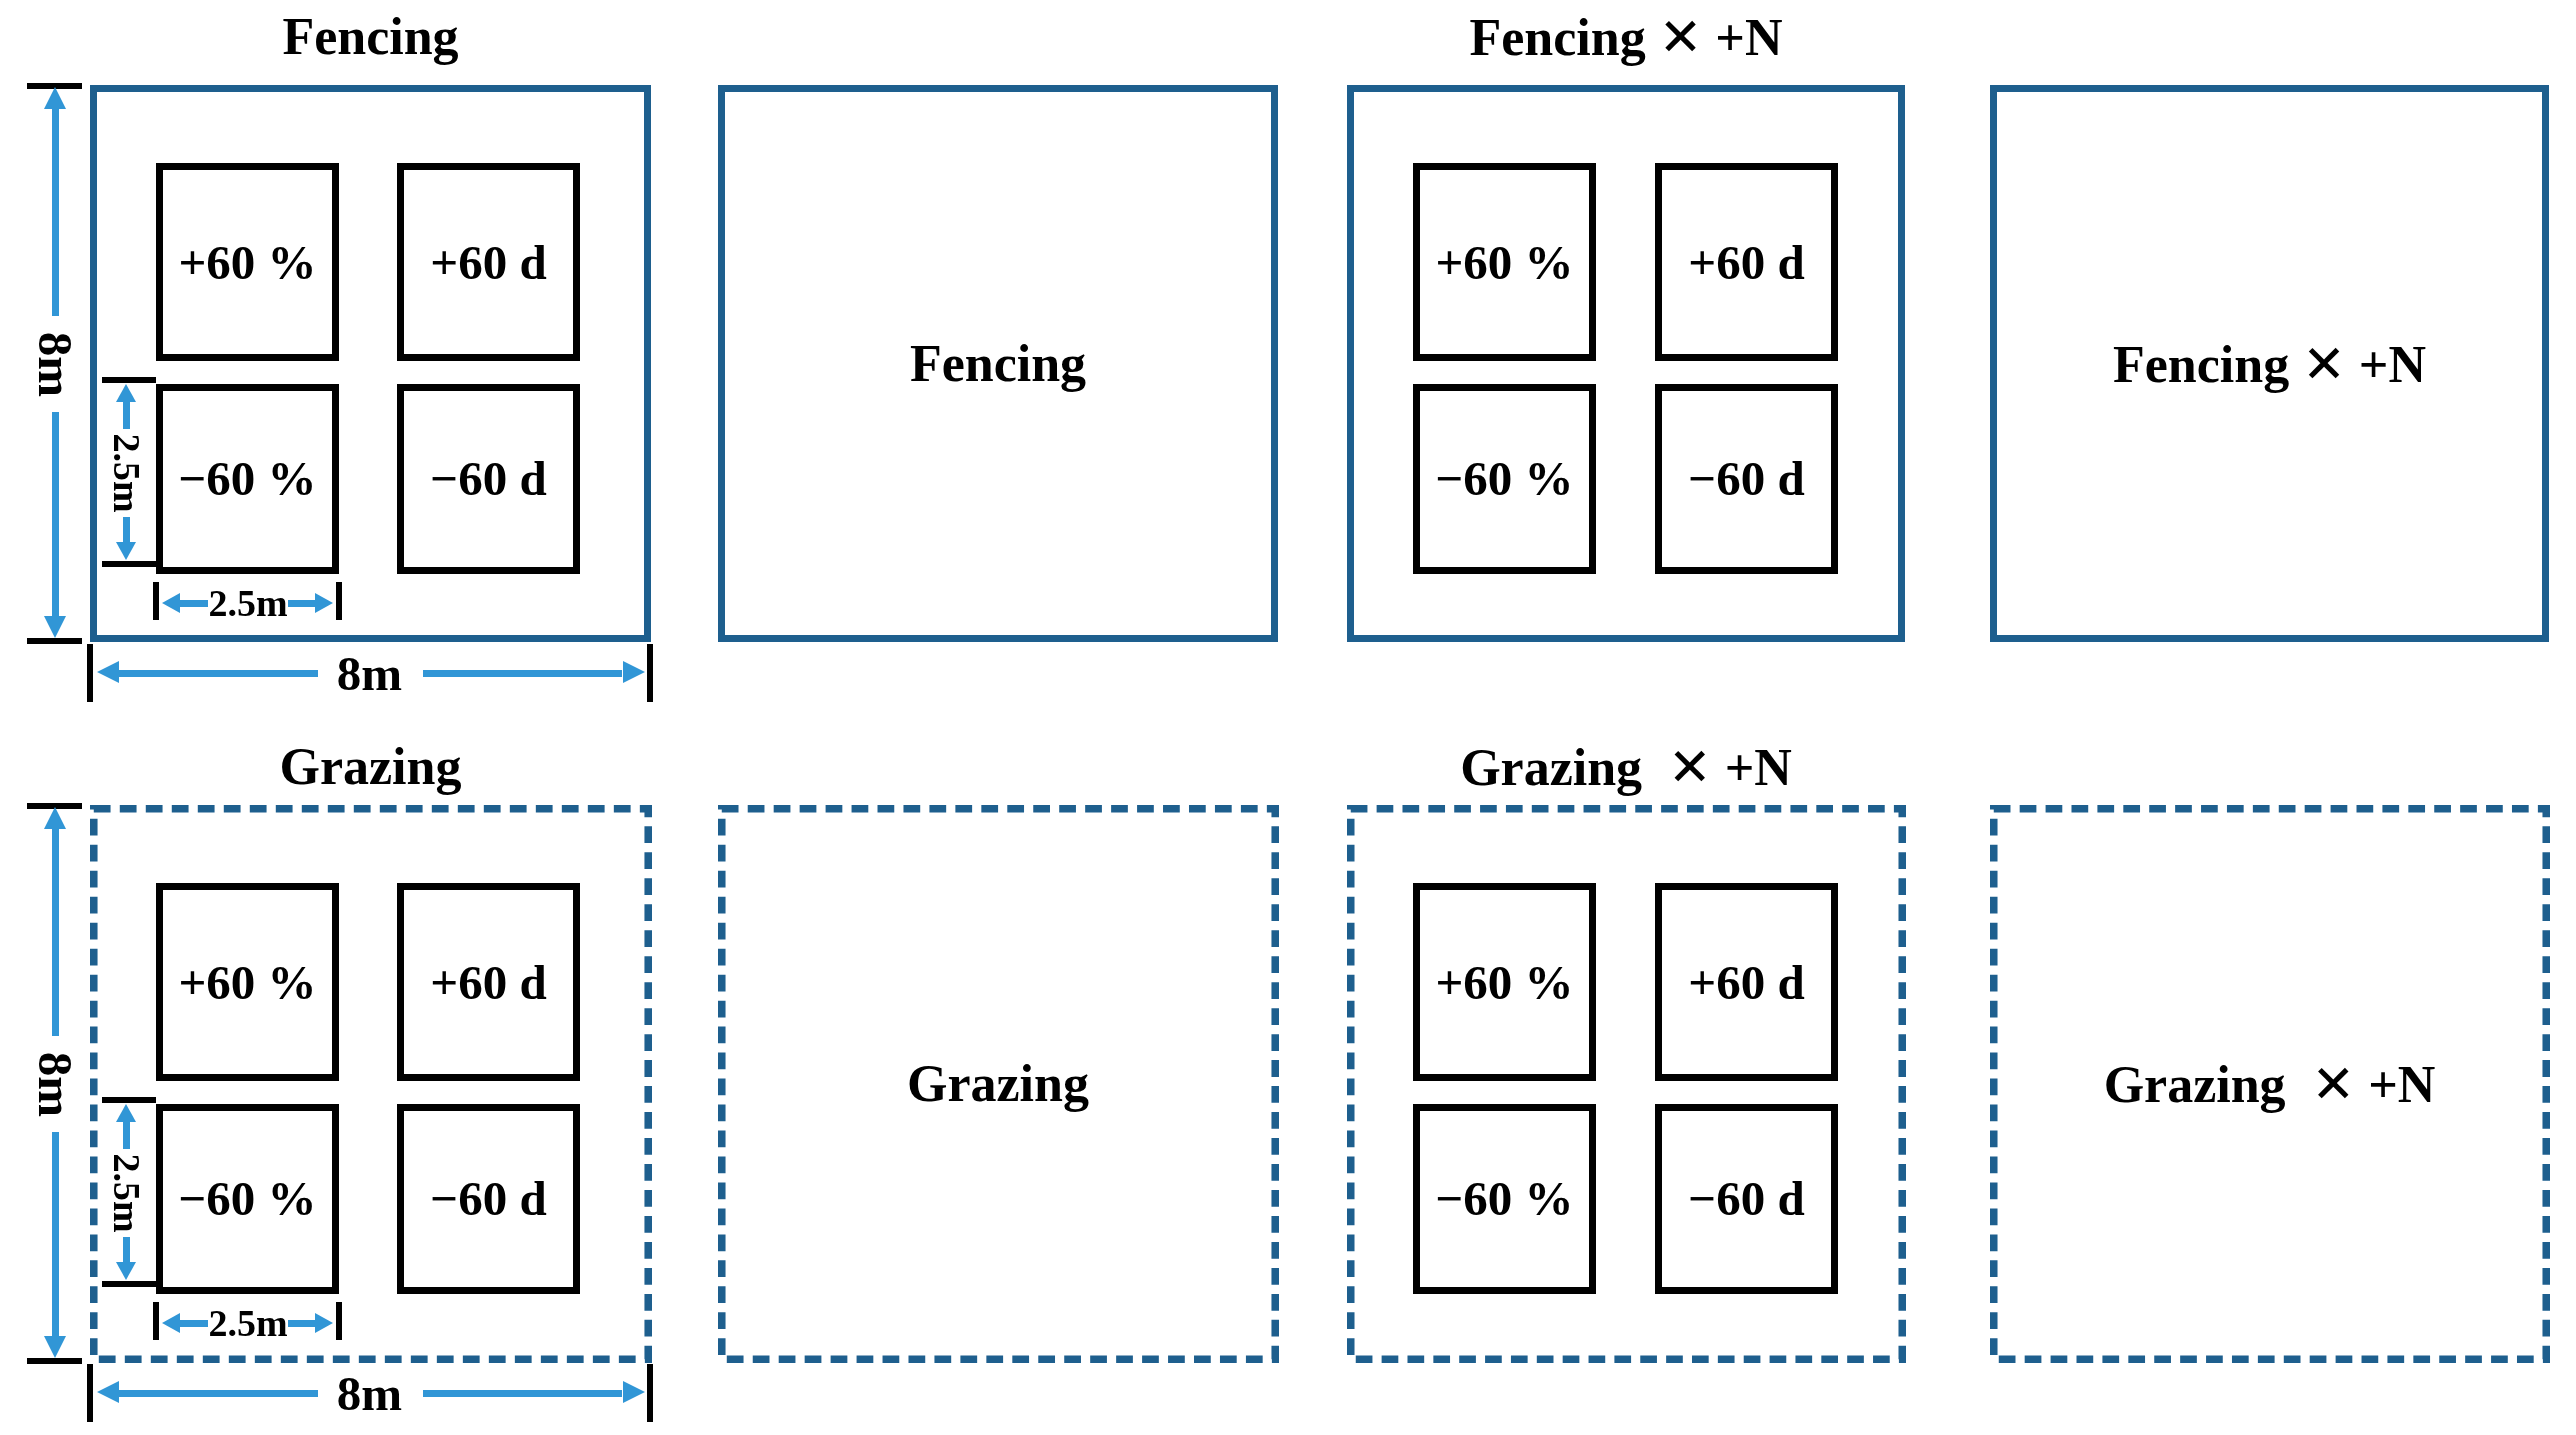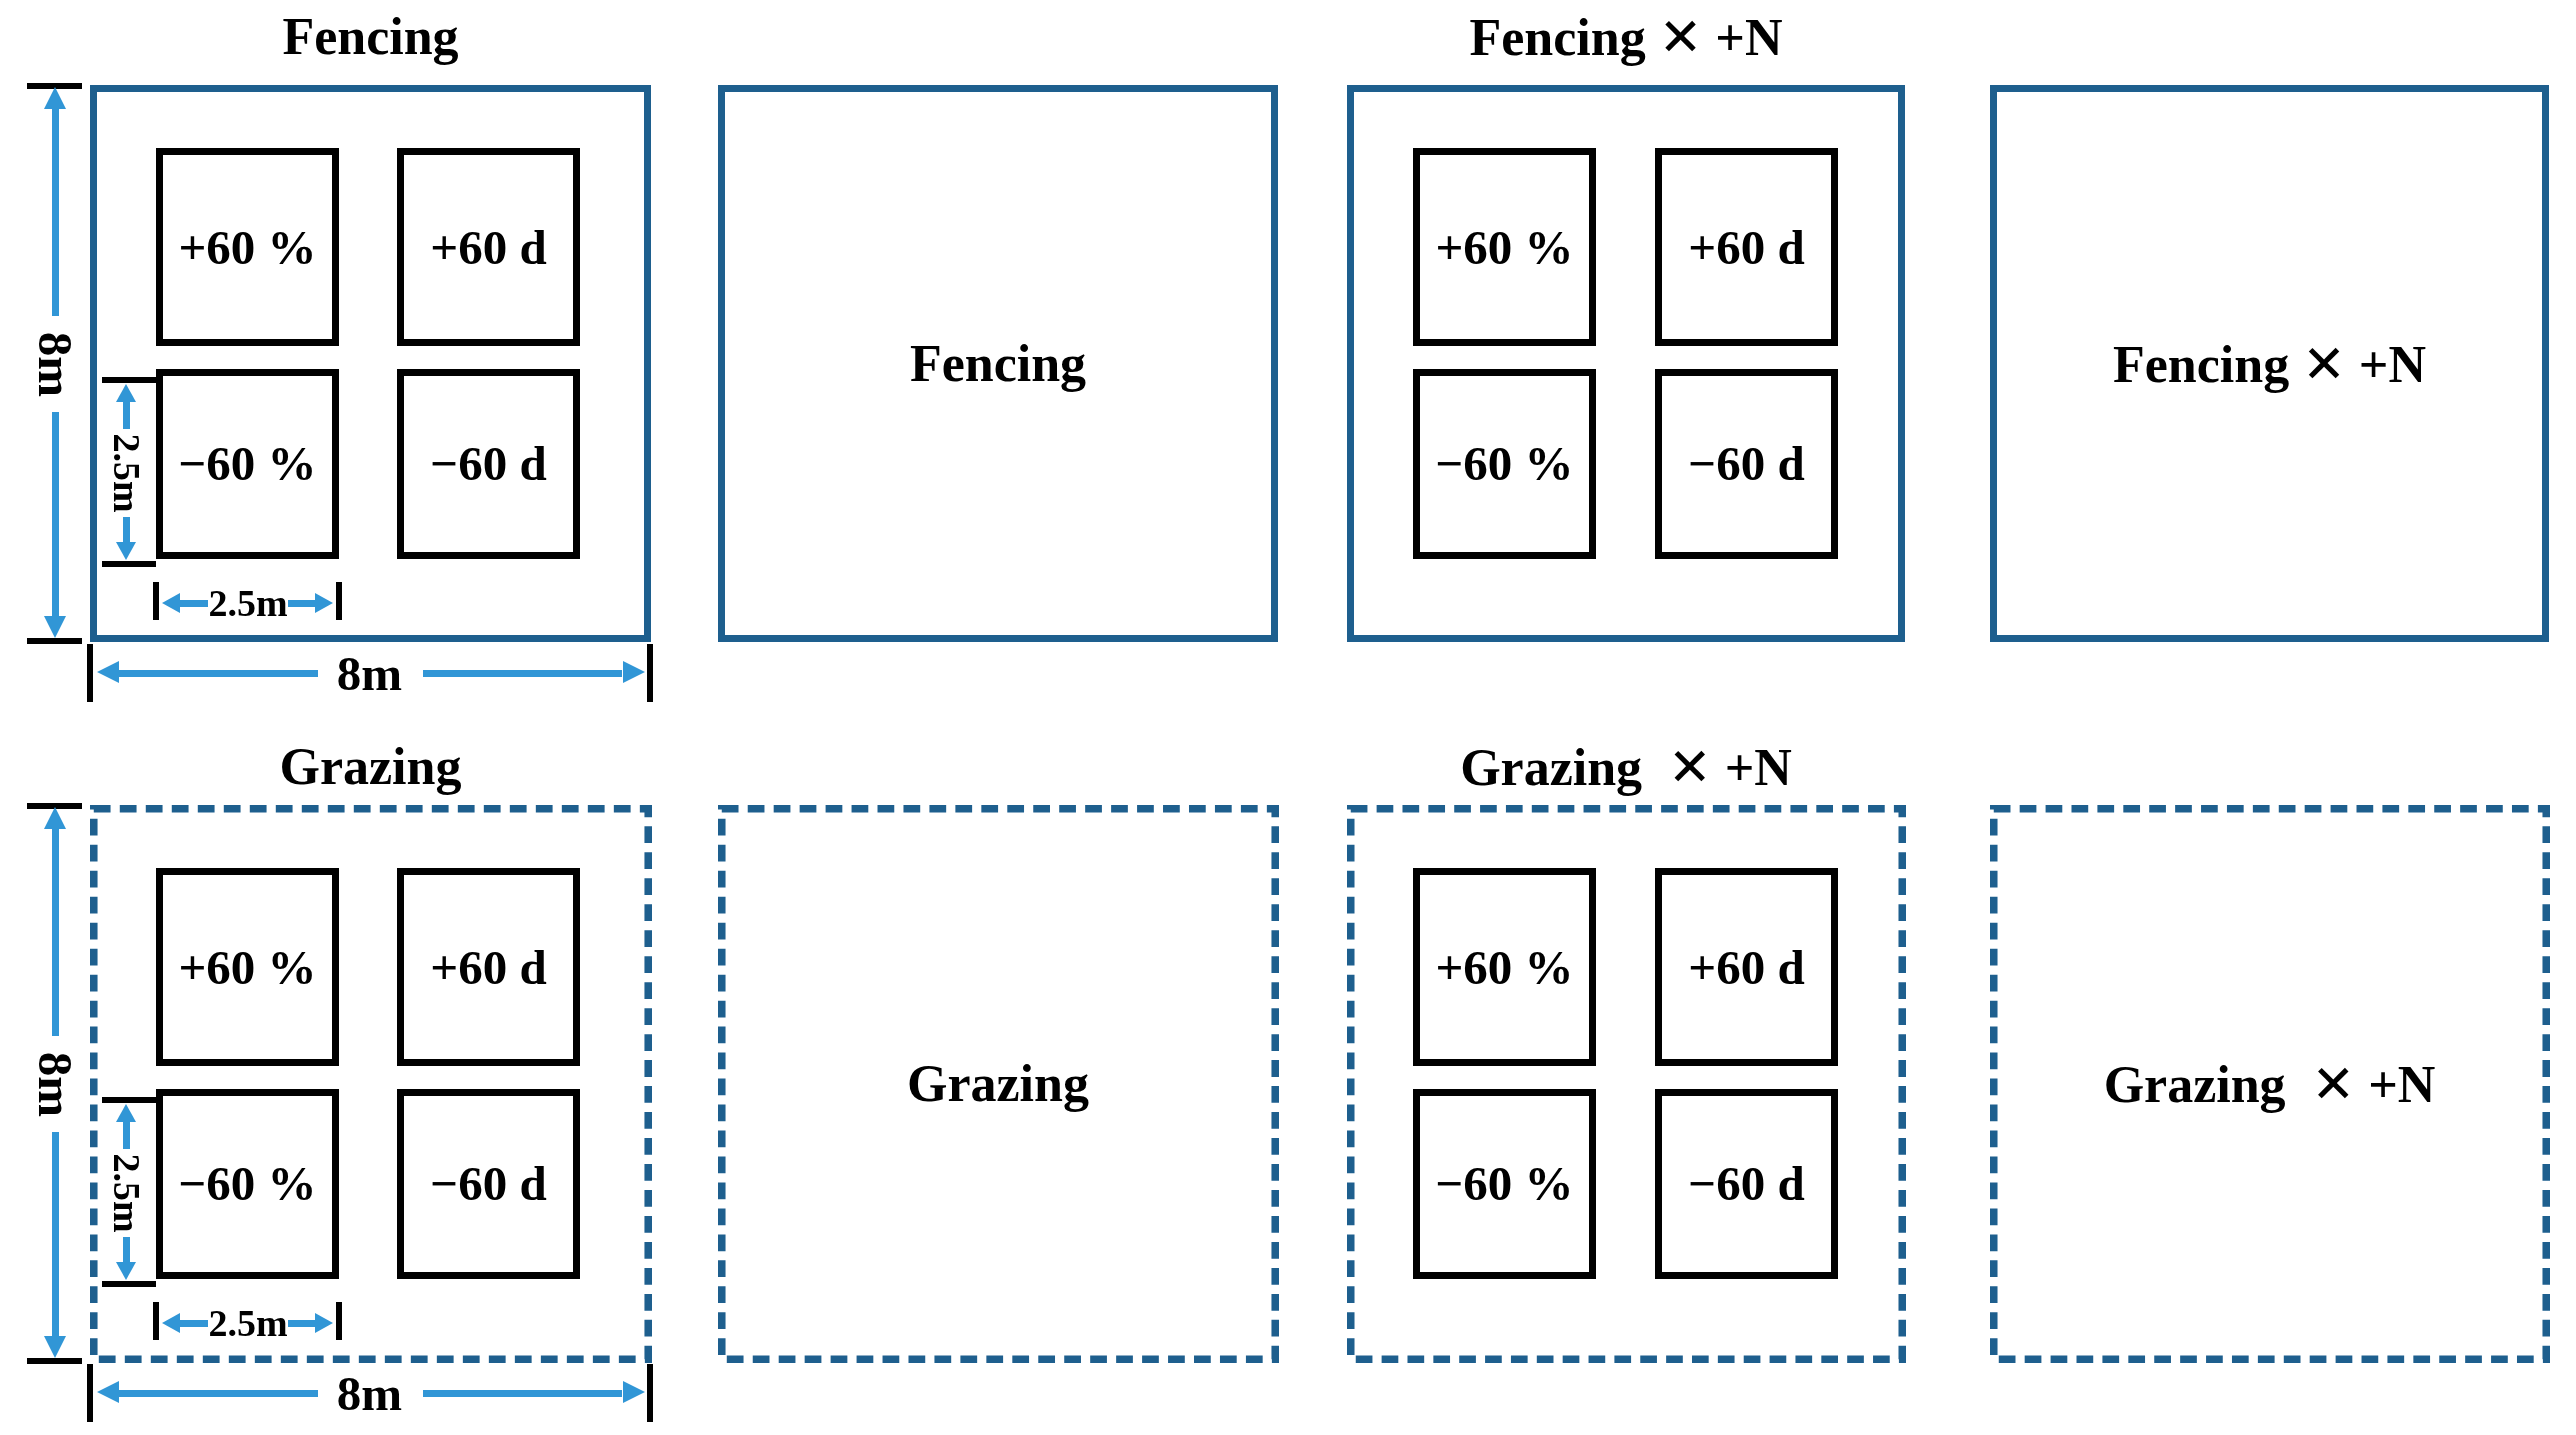--- a/index.html
+++ b/index.html
@@ -29,21 +29,21 @@
   }
   .sq.dashed{border-color:transparent;}
   .dashsvg{position:absolute;left:-7.5px;top:-7.5px;width:calc(100% + 15px);height:calc(100% + 15px);pointer-events:none;}
   .dashsvg rect{fill:none;stroke:var(--frame);stroke-width:9;stroke-dasharray:20 11;}
   
   .sqpanel{
     display:flex;align-items:center;justify-content:center;
   }
   .clabel{font-size:52px;font-weight:bold;white-space:pre;}
   
-  .col{position:absolute;top:56px;width:183px;display:flex;flex-direction:column;}
+  .col{position:absolute;top:71px;width:183px;display:flex;flex-direction:column;}
   .box{border:7.5px solid var(--ink);background:var(--bg);display:flex;align-items:center;justify-content:center;}
   .box.top{height:198px;}
   .box.bottom{height:190px;}
   .gapstrip{height:22.6px;}
   .blabel{font-size:49px;font-weight:bold;white-space:pre;}
   
   .tick-h{position:absolute;height:5.9px;background:var(--ink);}
   .tick-v{position:absolute;width:5.9px;background:var(--ink);}
   .aline-v{position:absolute;width:6.7px;background:var(--arrow);}
   .aline-h{position:absolute;height:6.7px;background:var(--arrow);}

